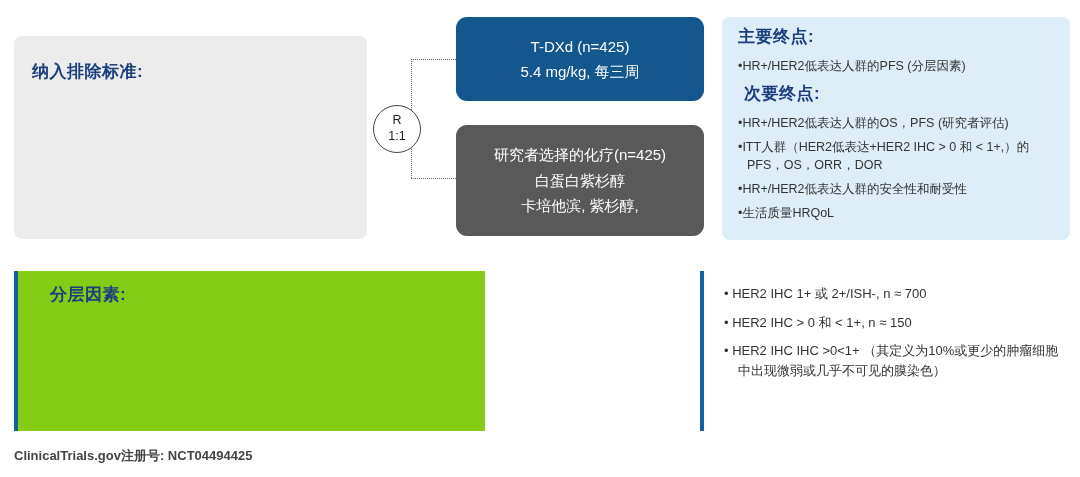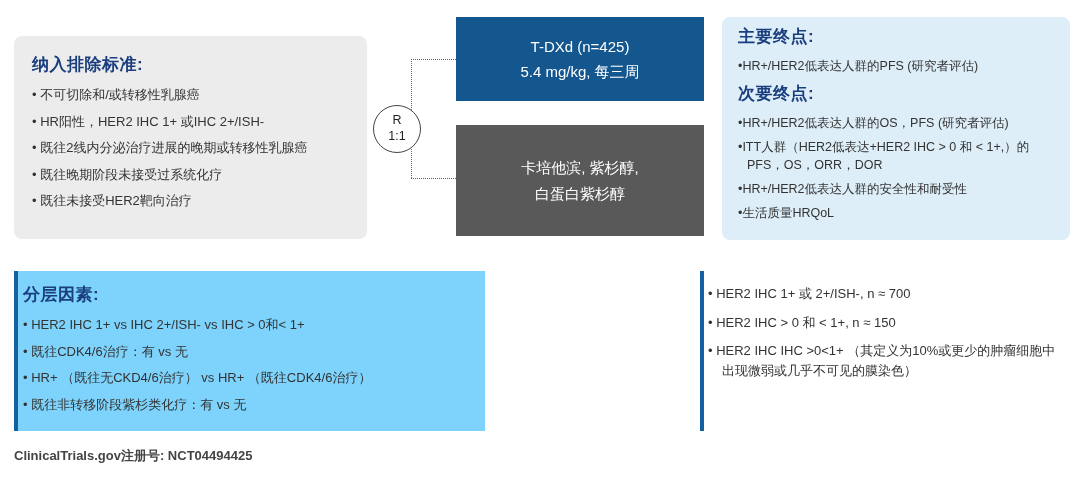--- a/index.html
+++ b/index.html
@@ -5,62 +5,62 @@
   html, body { margin: 0; padding: 0; }
   body { font-family: "Liberation Sans", "DejaVu Sans", sans-serif; background: #ffffff; }
 
   .canvas { position: relative; width: 1080px; height: 477px; background: #ffffff; overflow: hidden; }
 
   .panel { position: absolute; box-sizing: border-box; }
 
   .panel-gray {
     left: 14px; top: 36px; width: 353px; height: 203px;
     background: var(--panel_gray, #ececec); border-radius: 8px;
-    padding: 17px 14px 0 18px;
+    padding: 24px 14px 0 18px;
   }
   .panel-blue {
     left: 722px; top: 17px; width: 348px; height: 223px;
     background: var(--panel_blue, #ddeef8); border-radius: 8px;
     padding: 8px 12px 0 16px;
   }
   .panel-strat {
     left: 14px; top: 271px; width: 471px; height: 160px;
-    background: #7dd3fc; border-left: 4px solid var(--accent, #1460a0);
-    padding: 12px 8px 0 5px;
+    background: #84cc16; border-left: 4px solid var(--accent, #1460a0);
+    padding: 12px 8px 0 32px;
   }
   .panel-cohort {
     left: 700px; top: 271px; width: 370px; height: 160px;
     background: #ffffff; border-left: 4px solid var(--accent, #1460a0);
-    padding: 13px 8px 0 4px;
+    padding: 13px 8px 0 20px;
   }
 
   .panel-title {
     color: var(--heading, #1a3e7e); font-weight: bold; font-size: 17px;
     margin: 0 0 9px 0; letter-spacing: 0.5px;
   }
-  .panel-title.mt { margin-top: 6px; }
+  .panel-title.mt { margin-top: 6px; margin-left: 6px; }
 
   .item {
     color: #333333; font-size: 13px; line-height: 1.5;
     margin: 0 0 7px 0; padding-left: 14px; text-indent: -14px;
   }
   .item::before { content: "\2022\00a0"; color: #333333; }
 
   .panel-blue .item {
     font-size: 12.5px; margin: 0 0 5px 0;
     padding-left: 9px; text-indent: -9px;
   }
   .panel-blue .item::before { content: "\2022"; }
 
   .panel-cohort .item { margin-bottom: 9px; }
 
   
   .arm {
     position: absolute; left: 456px; width: 248px; box-sizing: border-box;
-    color: #ffffff; text-align: center; border-radius: 0;
+    color: #ffffff; text-align: center; border-radius: 11px;
     display: flex; flex-direction: column; justify-content: center;
     font-size: 15px; line-height: 1.7; z-index: 1;
   }
   .arm-tdxd  { top: 17px;  height: 84px;  background: var(--arm_blue, #14578f); }
   .arm-chemo { top: 125px; height: 111px; background: var(--arm_gray, #595959); }
 
   
   .conn { position: absolute; z-index: 0; }
   .conn-v  { left: 411px; top: 59px;  width: 0;    height: 119px; border-left: 1px dotted #666666; }
   .conn-h1 { left: 411px; top: 59px;  width: 45px; height: 0;     border-top: 1px dotted #666666; }
@@ -78,70 +78,58 @@
     font-size: 13px; color: #444444; font-weight: bold;
   }
 </style>
 </head>
 <body>
 
 <div class="canvas">
 
   <div class="panel panel-gray">
     <div class="panel-title">纳入排除标准:</div>
-    <div>
-        <div class="item">不可切除和/或转移性乳腺癌</div>
-        <div class="item">HR阳性，HER2 IHC 1+ 或IHC 2+/ISH-</div>
-        <div class="item">既往2线内分泌治疗进展的晚期或转移性乳腺癌</div>
-        <div class="item">既往晚期阶段未接受过系统化疗</div>
-        <div class="item">既往未接受HER2靶向治疗</div>
-      </div>
   </div>
 
   <div class="conn conn-v"></div>
   <div class="conn conn-h1"></div>
   <div class="conn conn-h2"></div>
 
   <div class="rand-circle">
     <span>R</span>
     <span>1:1</span>
   </div>
 
   <div class="arm arm-tdxd">
     <span>T-DXd (n=425)</span>
     <span>5.4 mg/kg, 每三周</span>
   </div>
 
   <div class="arm arm-chemo">
+    <span>研究者选择的化疗(n=425)</span>
+    <span>白蛋白紫杉醇</span>
     <span>卡培他滨, 紫杉醇,</span>
-    <span>白蛋白紫杉醇</span>
   </div>
 
   <div class="panel panel-blue">
     <div class="panel-title">主要终点:</div>
     <div>
-        <div class="item">HR+/HER2低表达人群的PFS (研究者评估)</div>
+        <div class="item">HR+/HER2低表达人群的PFS (分层因素)</div>
       </div>
     <div class="panel-title mt">次要终点:</div>
     <div>
         <div class="item">HR+/HER2低表达人群的OS，PFS (研究者评估)</div>
         <div class="item">ITT人群（HER2低表达+HER2 IHC &gt; 0 和 &lt; 1+,）的PFS，OS，ORR，DOR</div>
         <div class="item">HR+/HER2低表达人群的安全性和耐受性</div>
         <div class="item">生活质量HRQoL</div>
       </div>
   </div>
 
   <div class="panel panel-strat">
     <div class="panel-title">分层因素:</div>
-    <div>
-        <div class="item">HER2 IHC 1+ vs IHC 2+/ISH- vs IHC &gt; 0和&lt; 1+</div>
-        <div class="item">既往CDK4/6治疗：有 vs 无</div>
-        <div class="item">HR+ （既往无CKD4/6治疗） vs HR+ （既往CDK4/6治疗）</div>
-        <div class="item">既往非转移阶段紫杉类化疗：有 vs 无</div>
-      </div>
   </div>
 
   <div class="panel panel-cohort">
     <div>
         <div class="item">HER2 IHC 1+ 或 2+/ISH-, n ≈ 700</div>
         <div class="item">HER2 IHC &gt; 0 和 &lt; 1+, n ≈ 150</div>
         <div class="item">HER2 IHC IHC &gt;0&lt;1+ （其定义为10%或更少的肿瘤细胞中出现微弱或几乎不可见的膜染色）</div>
       </div>
   </div>
 

